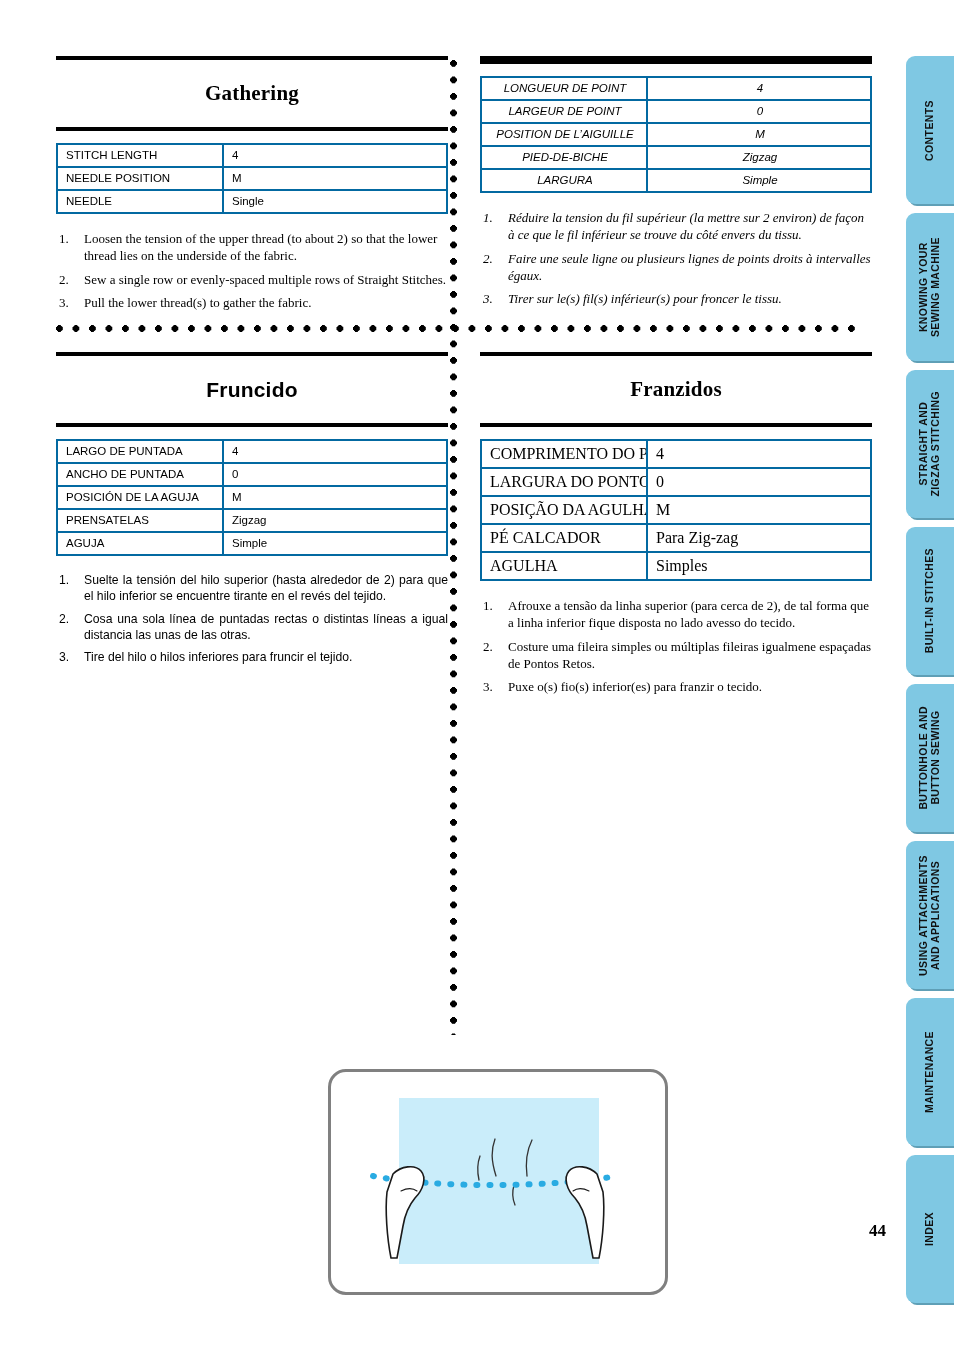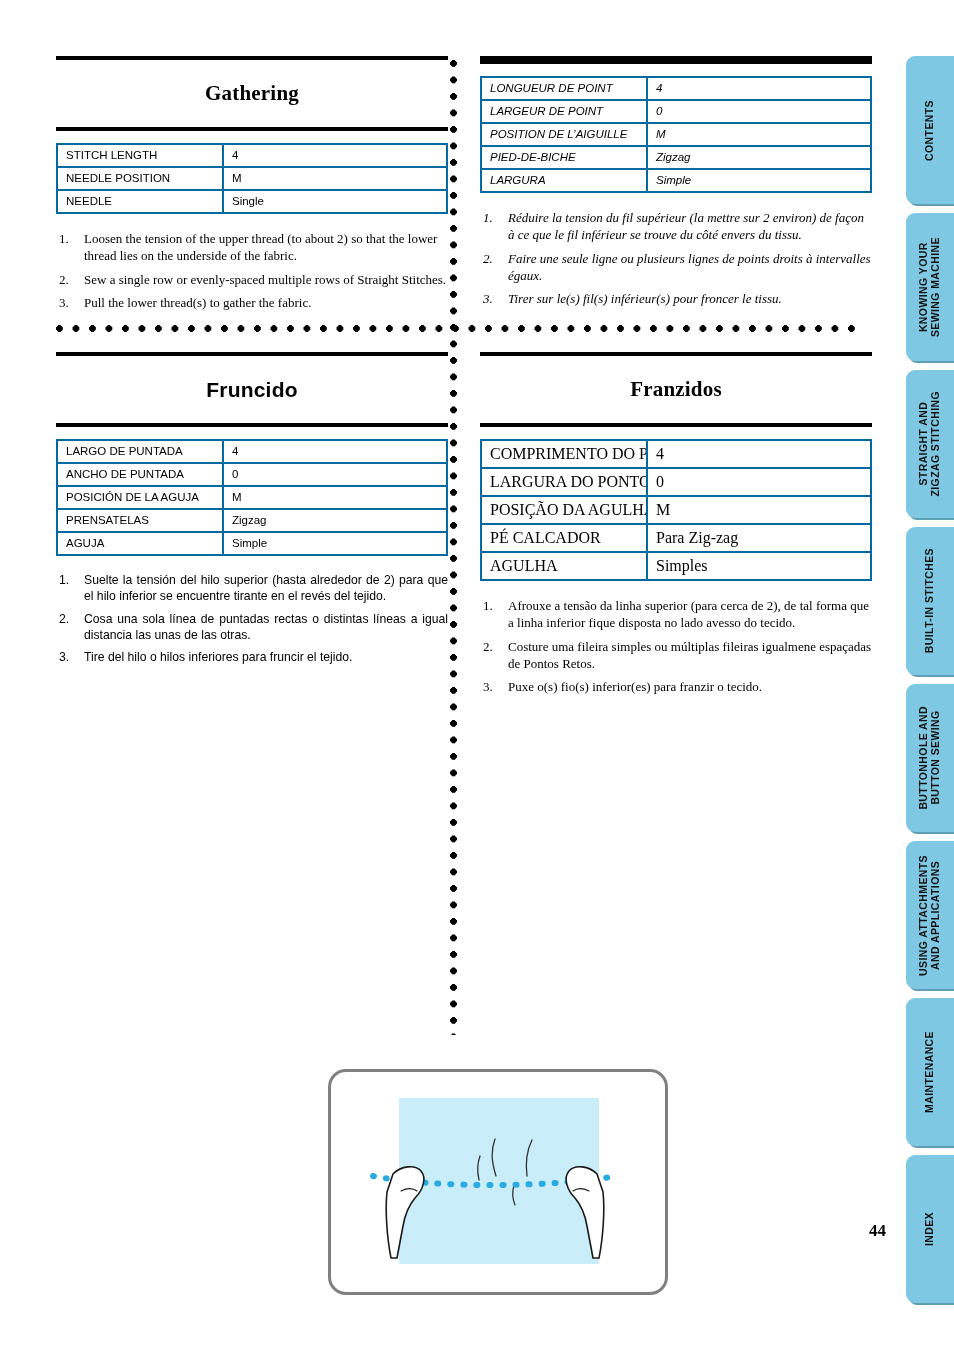--- a/index.html
+++ b/index.html
@@ -82,21 +82,21 @@
     padding: 3px 6px 3px 8px;
     font-size: 11.5px;
     line-height: 1.25;
     height: 15px;
     vertical-align: middle;
     white-space: nowrap;
     overflow: hidden;
   }
   table.spec td.k { width: 150px; }
   .spec.en td { font-family: "Liberation Sans", sans-serif; }
-  .spec.fr td { font-family: "Liberation Sans", sans-serif; font-style: italic; }
+  .spec.fr td { font-family: "Liberation Sans", sans-serif; font-style: italic; text-align: center; }
   .spec.es td { font-family: "Liberation Sans", sans-serif; }
   .spec.pt td { font-family: "Liberation Serif", serif; font-size: 16px; }
 
   
   ol.steps {
     list-style: none;
     margin: 16px 0 0 0;
     padding: 0;
   }
   ol.steps li {

